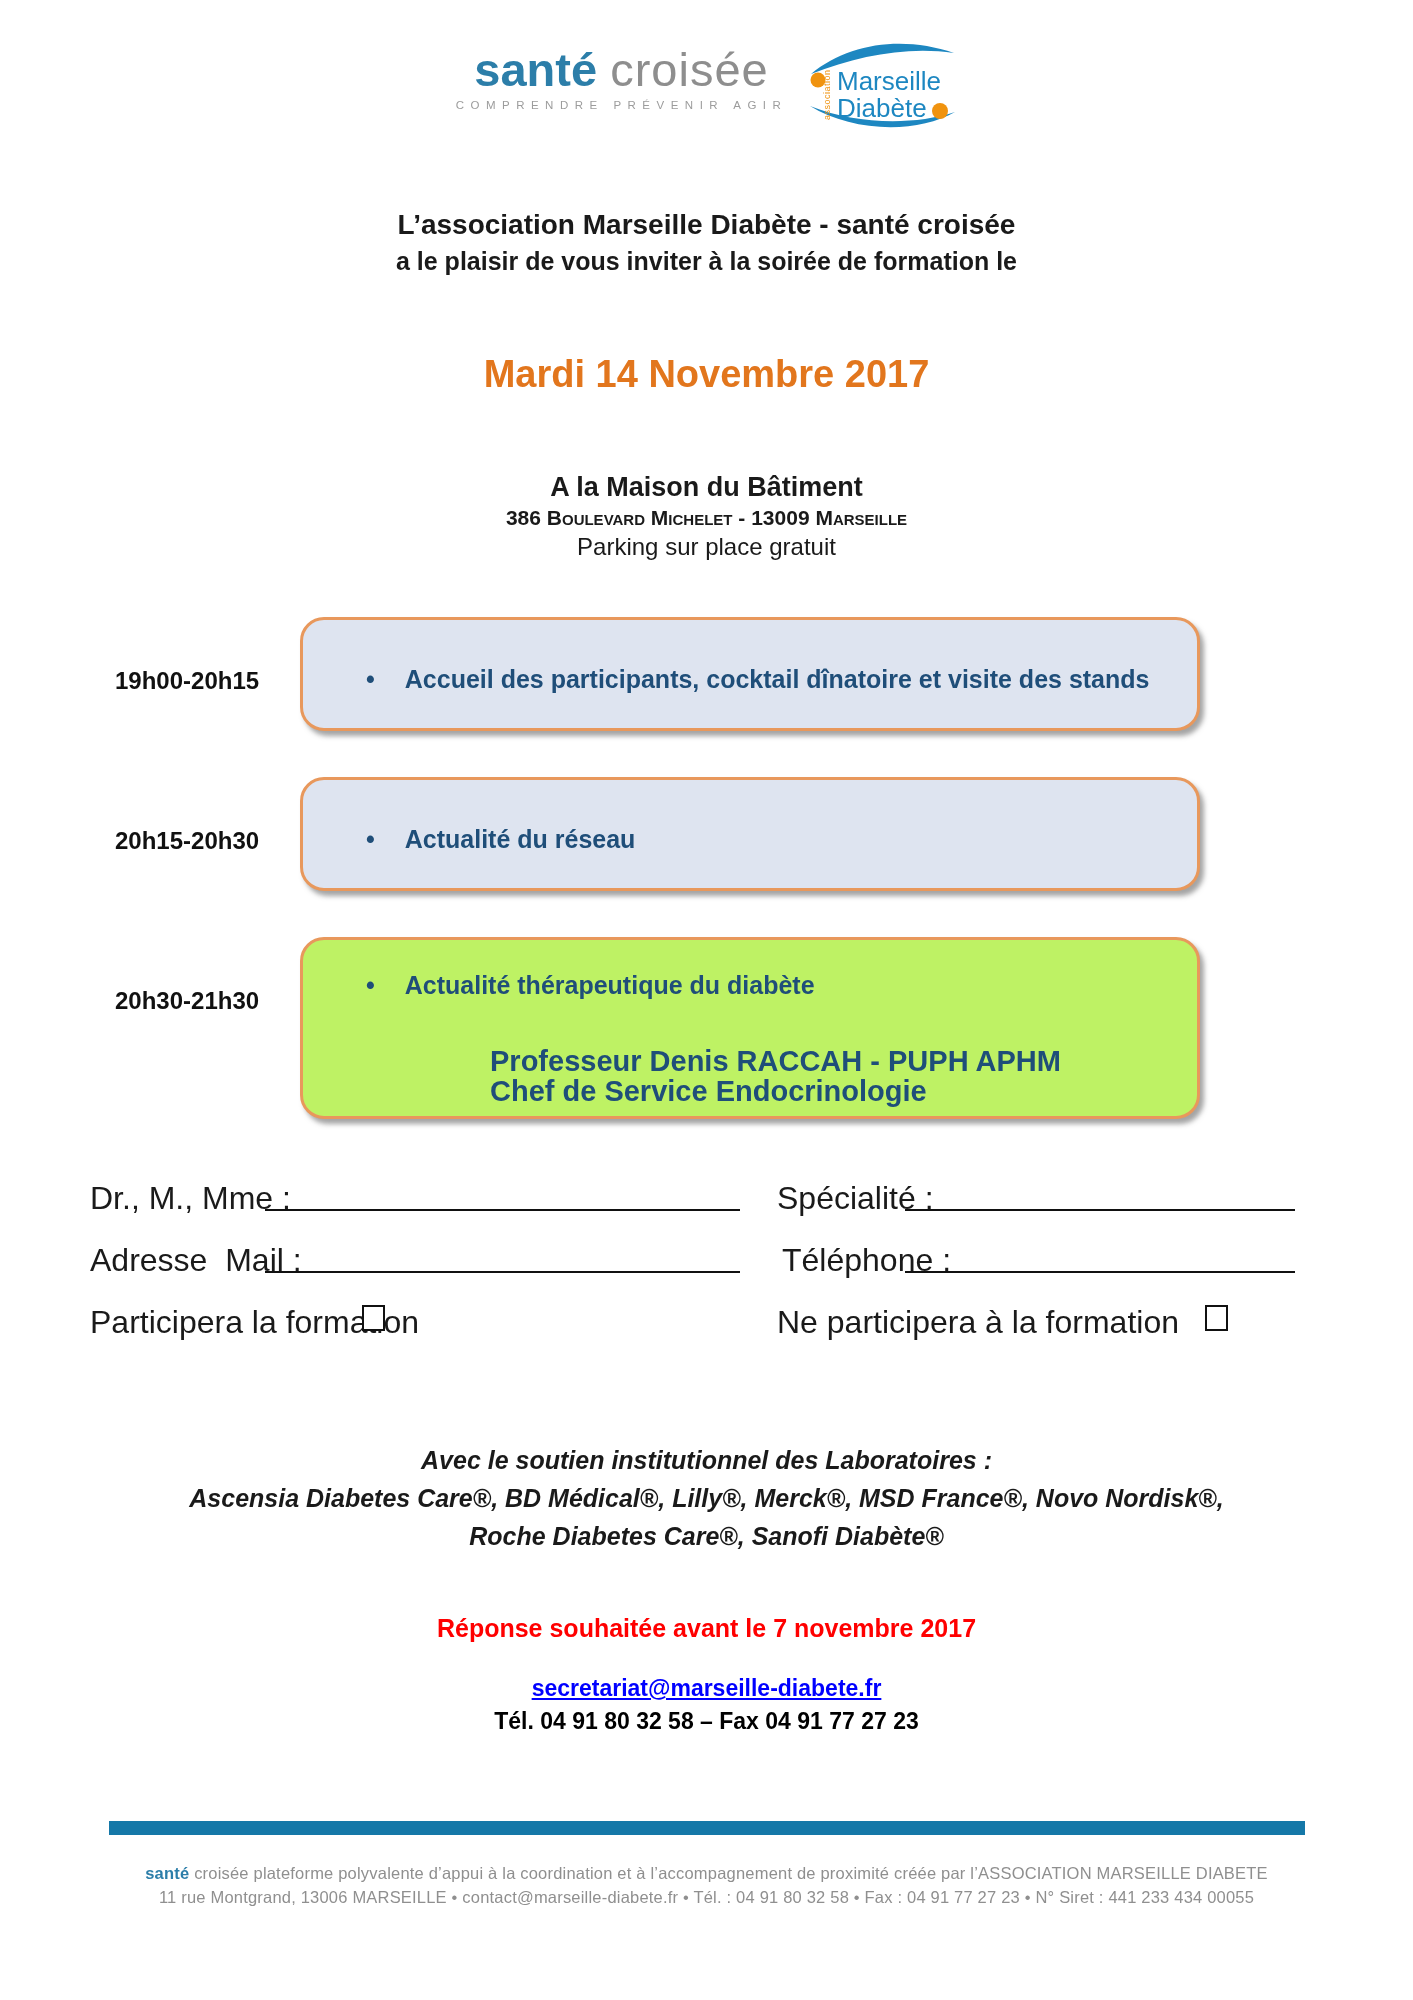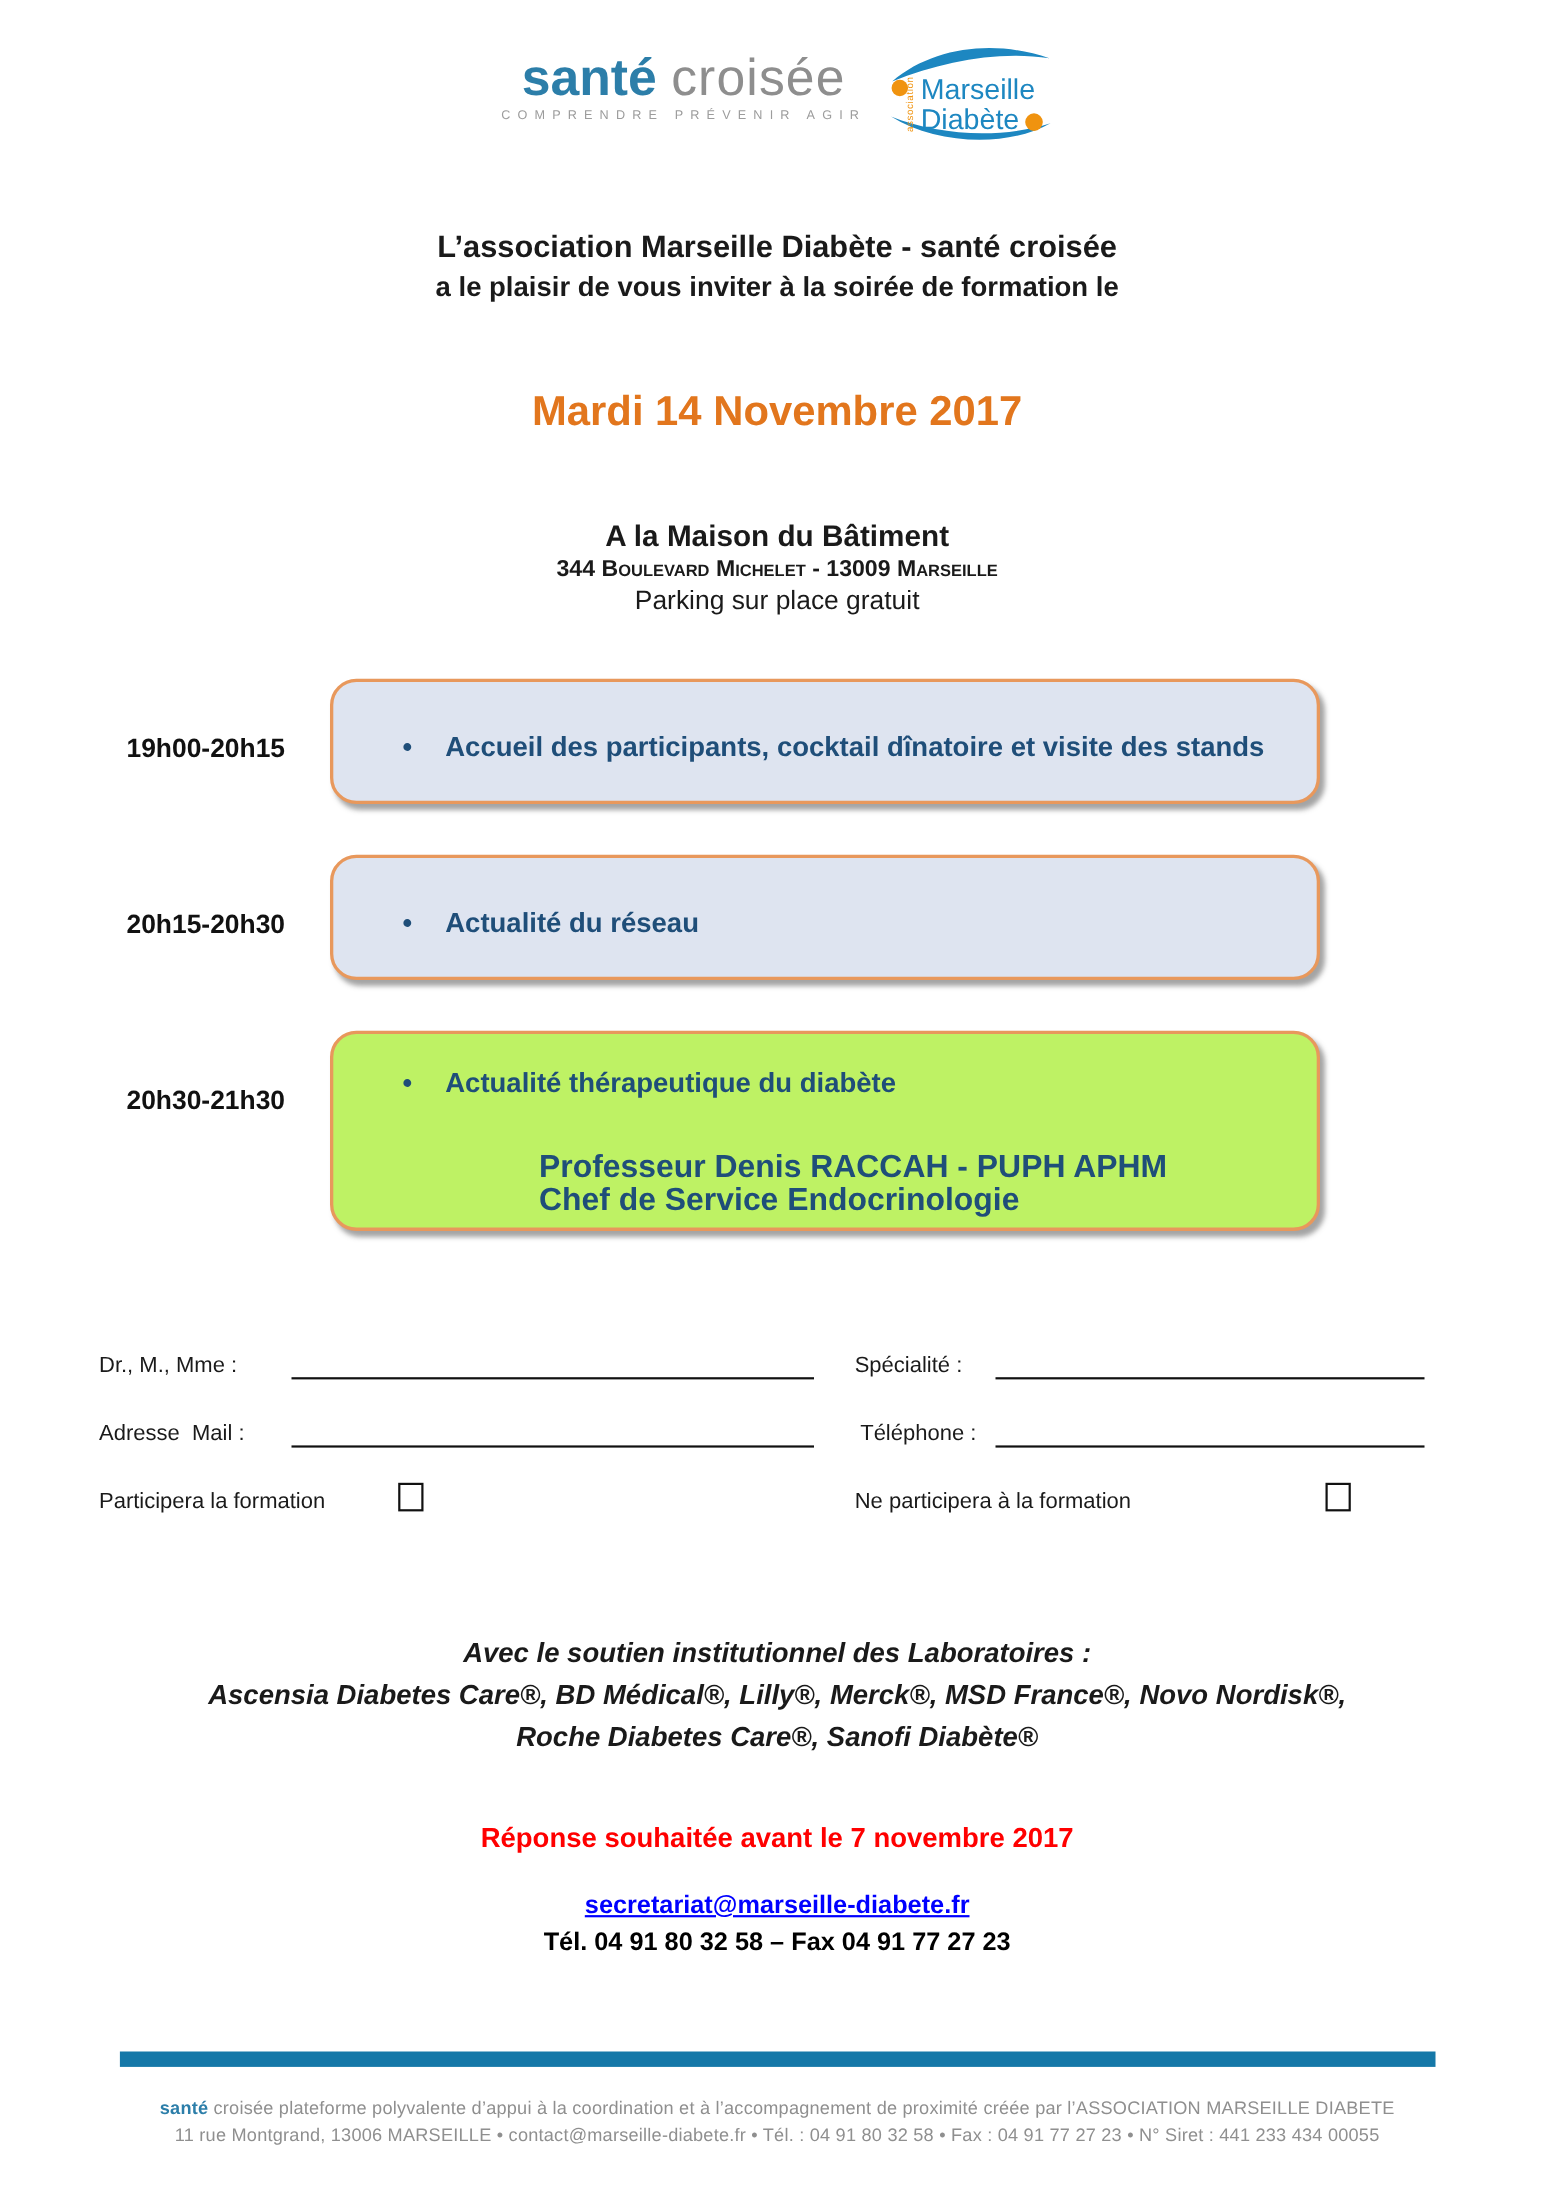--- a/index.html
+++ b/index.html
@@ -39,21 +39,21 @@
   }
   .sbox.blue { background:#dee4f0; }
   .sbox.orange { background:#bef264; }
   .box1 { height:114px; padding:44px 6px 0 15px; }
   .box2 { height:114px; padding:44px 10px 0 15px; }
   .box3 { height:182px; padding:30px 10px 0 15px; }
   .bullet-line { font-size:25px; line-height:31px; text-indent:48px; }
   .blt { display:inline; margin-right:30px; }
   .speaker { margin-top:45px; padding-left:172px; font-size:29px; line-height:30px; }
   
-  .form-area { position:relative; margin-top:107px; height:175px; font-size:20px;text-decoration:underline; }
+  .form-area { position:relative; margin-top:64px; height:175px; font-size:32px;text-decoration:underline; }
   .f-label { position:absolute; line-height:30px; white-space:pre; }
   .f-line { position:absolute; height:2px; background:#111; }
   .f-check { position:absolute; width:23px; height:26px; border:2.5px solid #111; background:#fff; }
   
   .sponsors { margin-top:83px; text-align:center; font-style:italic; font-weight:bold; font-size:25px; line-height:38px; }
   
   .deadline { margin-top:60px; text-align:center; font-size:25px; font-weight:bold; color:#ff0000; line-height:26px; }
   .contact { margin-top:32px; text-align:center; line-height:31px; }
   .email { font-size:23px; font-weight:bold; color:#0000ff; text-decoration:underline; }
   .tel { font-size:23px; font-weight:bold; color:#000; }
@@ -89,21 +89,21 @@
 
   <div class="intro">
     <div class="intro-1">L’association Marseille Diabète - santé croisée</div>
     <div class="intro-2">a le plaisir de vous inviter à la soirée de formation le</div>
   </div>
 
   <div class="date-heading">Mardi 14 Novembre 2017</div>
 
   <div class="venue">
     <div class="venue-name">A la Maison du Bâtiment</div>
-    <div class="venue-addr">344 Boulevard Michelet - 13009 Marseille</div>
+    <div class="venue-addr">386 Boulevard Michelet - 13009 Marseille</div>
     <div class="venue-parking">Parking sur place gratuit</div>
   </div>
 
   <div class="schedule">
 
     <div class="srow">
       <div class="stime">19h00-20h15</div>
       <div class="sbox blue box1">
         <p class="bullet-line"><span class="blt">•</span><span>Accueil des participants, cocktail dînatoire et visite des stands</span></p>
       </div>

